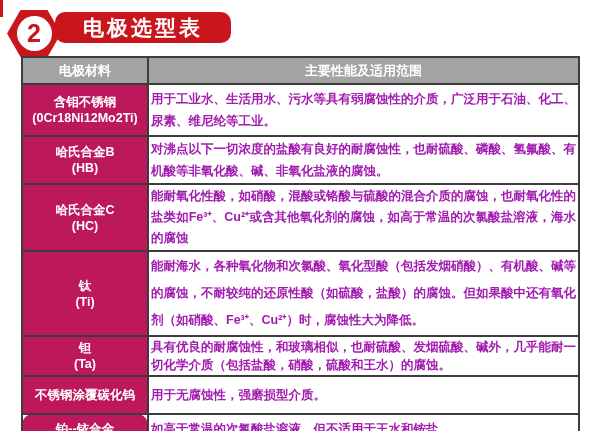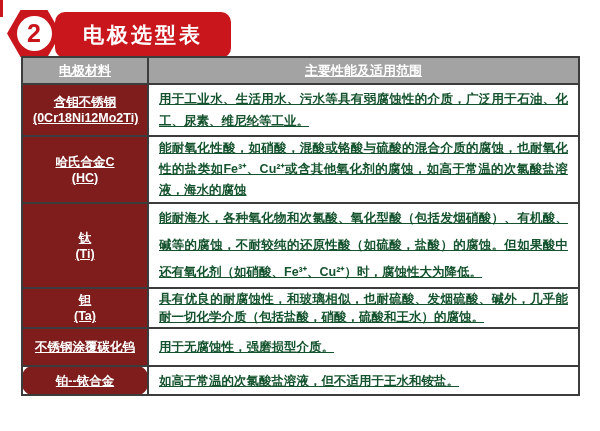--- a/index.html
+++ b/index.html
@@ -23,53 +23,52 @@
     clip-path:polygon(25% 0, 75% 0, 100% 50%, 75% 100%, 25% 100%, 0 50%);
     display:flex; align-items:center; justify-content:center;
   }
   .badge-circle {
     width:35px; height:35px; border-radius:50%;
     background:#ffffff;
     display:flex; align-items:center; justify-content:center;
     color:#c9151c; font-size:25px; font-weight:bold; line-height:1;
   }
   .title-banner {
-    position:absolute; left:55px; top:12px; width:176px; height:46px;
+    position:absolute; left:55px; top:12px; width:176px; height:31px;
     background:#c9151c; border-radius:10px;
     display:flex; align-items:center; justify-content:center;
     color:#ffffff; font-size:21px; font-weight:bold; letter-spacing:3px;
   }
 
   
   table.sel {
     position:absolute; left:21px; top:56px;
     width:559px;
     border-collapse:collapse; table-layout:fixed;
     border:2px solid #3c3c3c;
   }
   table.sel th, table.sel td {
     border:2px solid #3c3c3c;
     box-sizing:border-box;
-    padding:1px 10px;
-    text-decoration:underline;
+    padding:1px 2px;
   }
   table.sel th {
     background:#a3a3a3; color:#ffffff;
     font-size:13px; font-weight:bold;
     height:27px; text-align:center;
   }
   td.mat {
-    background:#7f1d1d; color:#ffffff;
+    background:#be185d; color:#ffffff;
     font-weight:bold; text-align:center;
     font-size:12.5px; line-height:1.28;
     vertical-align:middle;
     margin-top:14px;
   }
   td.desc {
-    color:#14532d; font-size:12.5px; font-weight:600;
+    color:#a21caf; font-size:12.5px; font-weight:600;
     vertical-align:middle; padding:2px 9px;
     text-align:justify;
   }
   tr.r1 td { height:52px; } tr.r1 td.desc { line-height:22px; }
   tr.r2 td { height:45px; } tr.r2 td.desc { line-height:22px; }
   tr.r3 td { height:65px; } tr.r3 td.desc { line-height:21px;border-radius:23px; }
   tr.r4 td { height:83px; } tr.r4 td.desc { line-height:27px; }
   tr.r5 td { height:37px; } tr.r5 td.desc { line-height:18px; }
   tr.r6 td { height:38px; } tr.r6 td.desc { line-height:16px;margin-top:30px; }
   tr.r7 td { height:29px;border-radius:11px; } tr.r7 td.desc { line-height:16px; }
@@ -100,20 +99,27 @@
       </tr>
     </thead>
     <tbody>
       <tr class="r1">
         <td class="mat">
           <span>含钼不锈钢</span>
           <span class="sub">(0Cr18Ni12Mo2Ti)</span>
         </td>
         <td class="desc">用于工业水、生活用水、污水等具有弱腐蚀性的介质，广泛用于石油、化工、尿素、维尼纶等工业。</td>
       </tr>
+      <tr class="r2">
+        <td class="mat">
+          <span>哈氏合金B</span>
+          <span class="sub">(HB)</span>
+        </td>
+        <td class="desc">对沸点以下一切浓度的盐酸有良好的耐腐蚀性，也耐硫酸、磷酸、氢氟酸、有机酸等非氧化酸、碱、非氧化盐液的腐蚀。</td>
+      </tr>
       <tr class="r3">
         <td class="mat">
           <span>哈氏合金C</span>
           <span class="sub">(HC)</span>
         </td>
         <td class="desc">能耐氧化性酸，如硝酸，混酸或铬酸与硫酸的混合介质的腐蚀，也耐氧化性的盐类如Fe³⁺、Cu²⁺或含其他氧化剂的腐蚀，如高于常温的次氯酸盐溶液，海水的腐蚀</td>
       </tr>
       <tr class="r4">
         <td class="mat">
           <span>钛</span>

